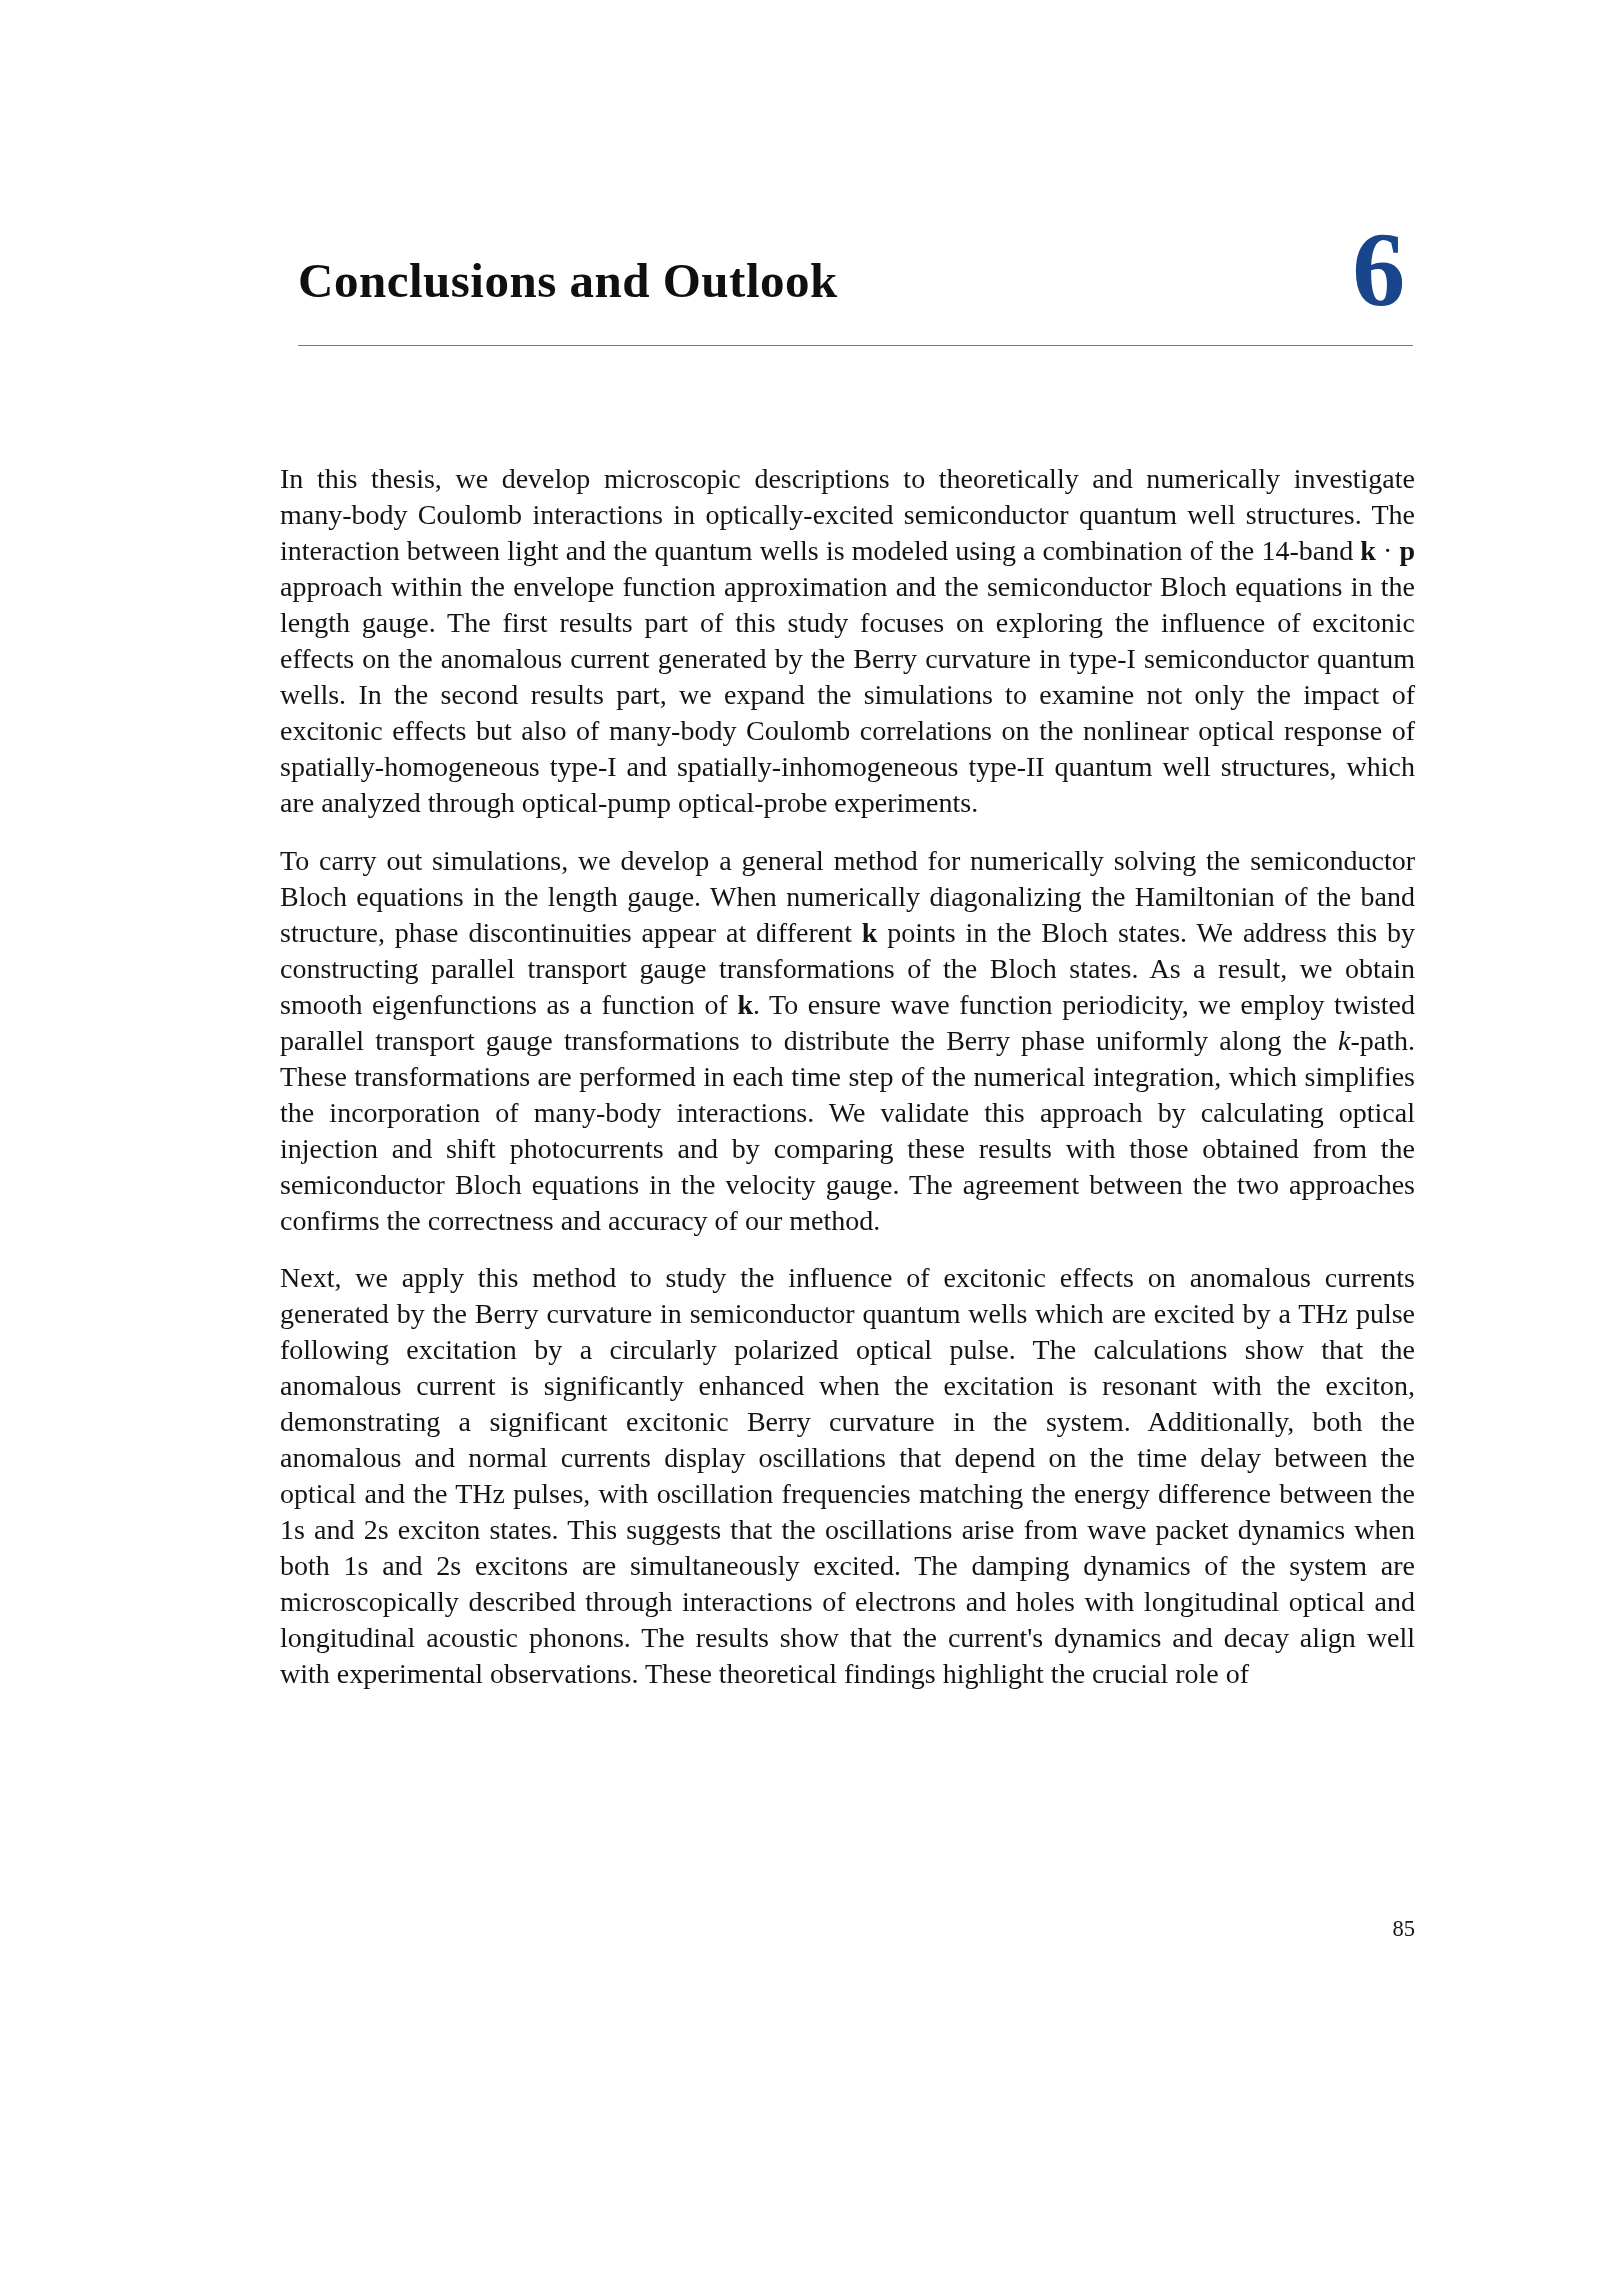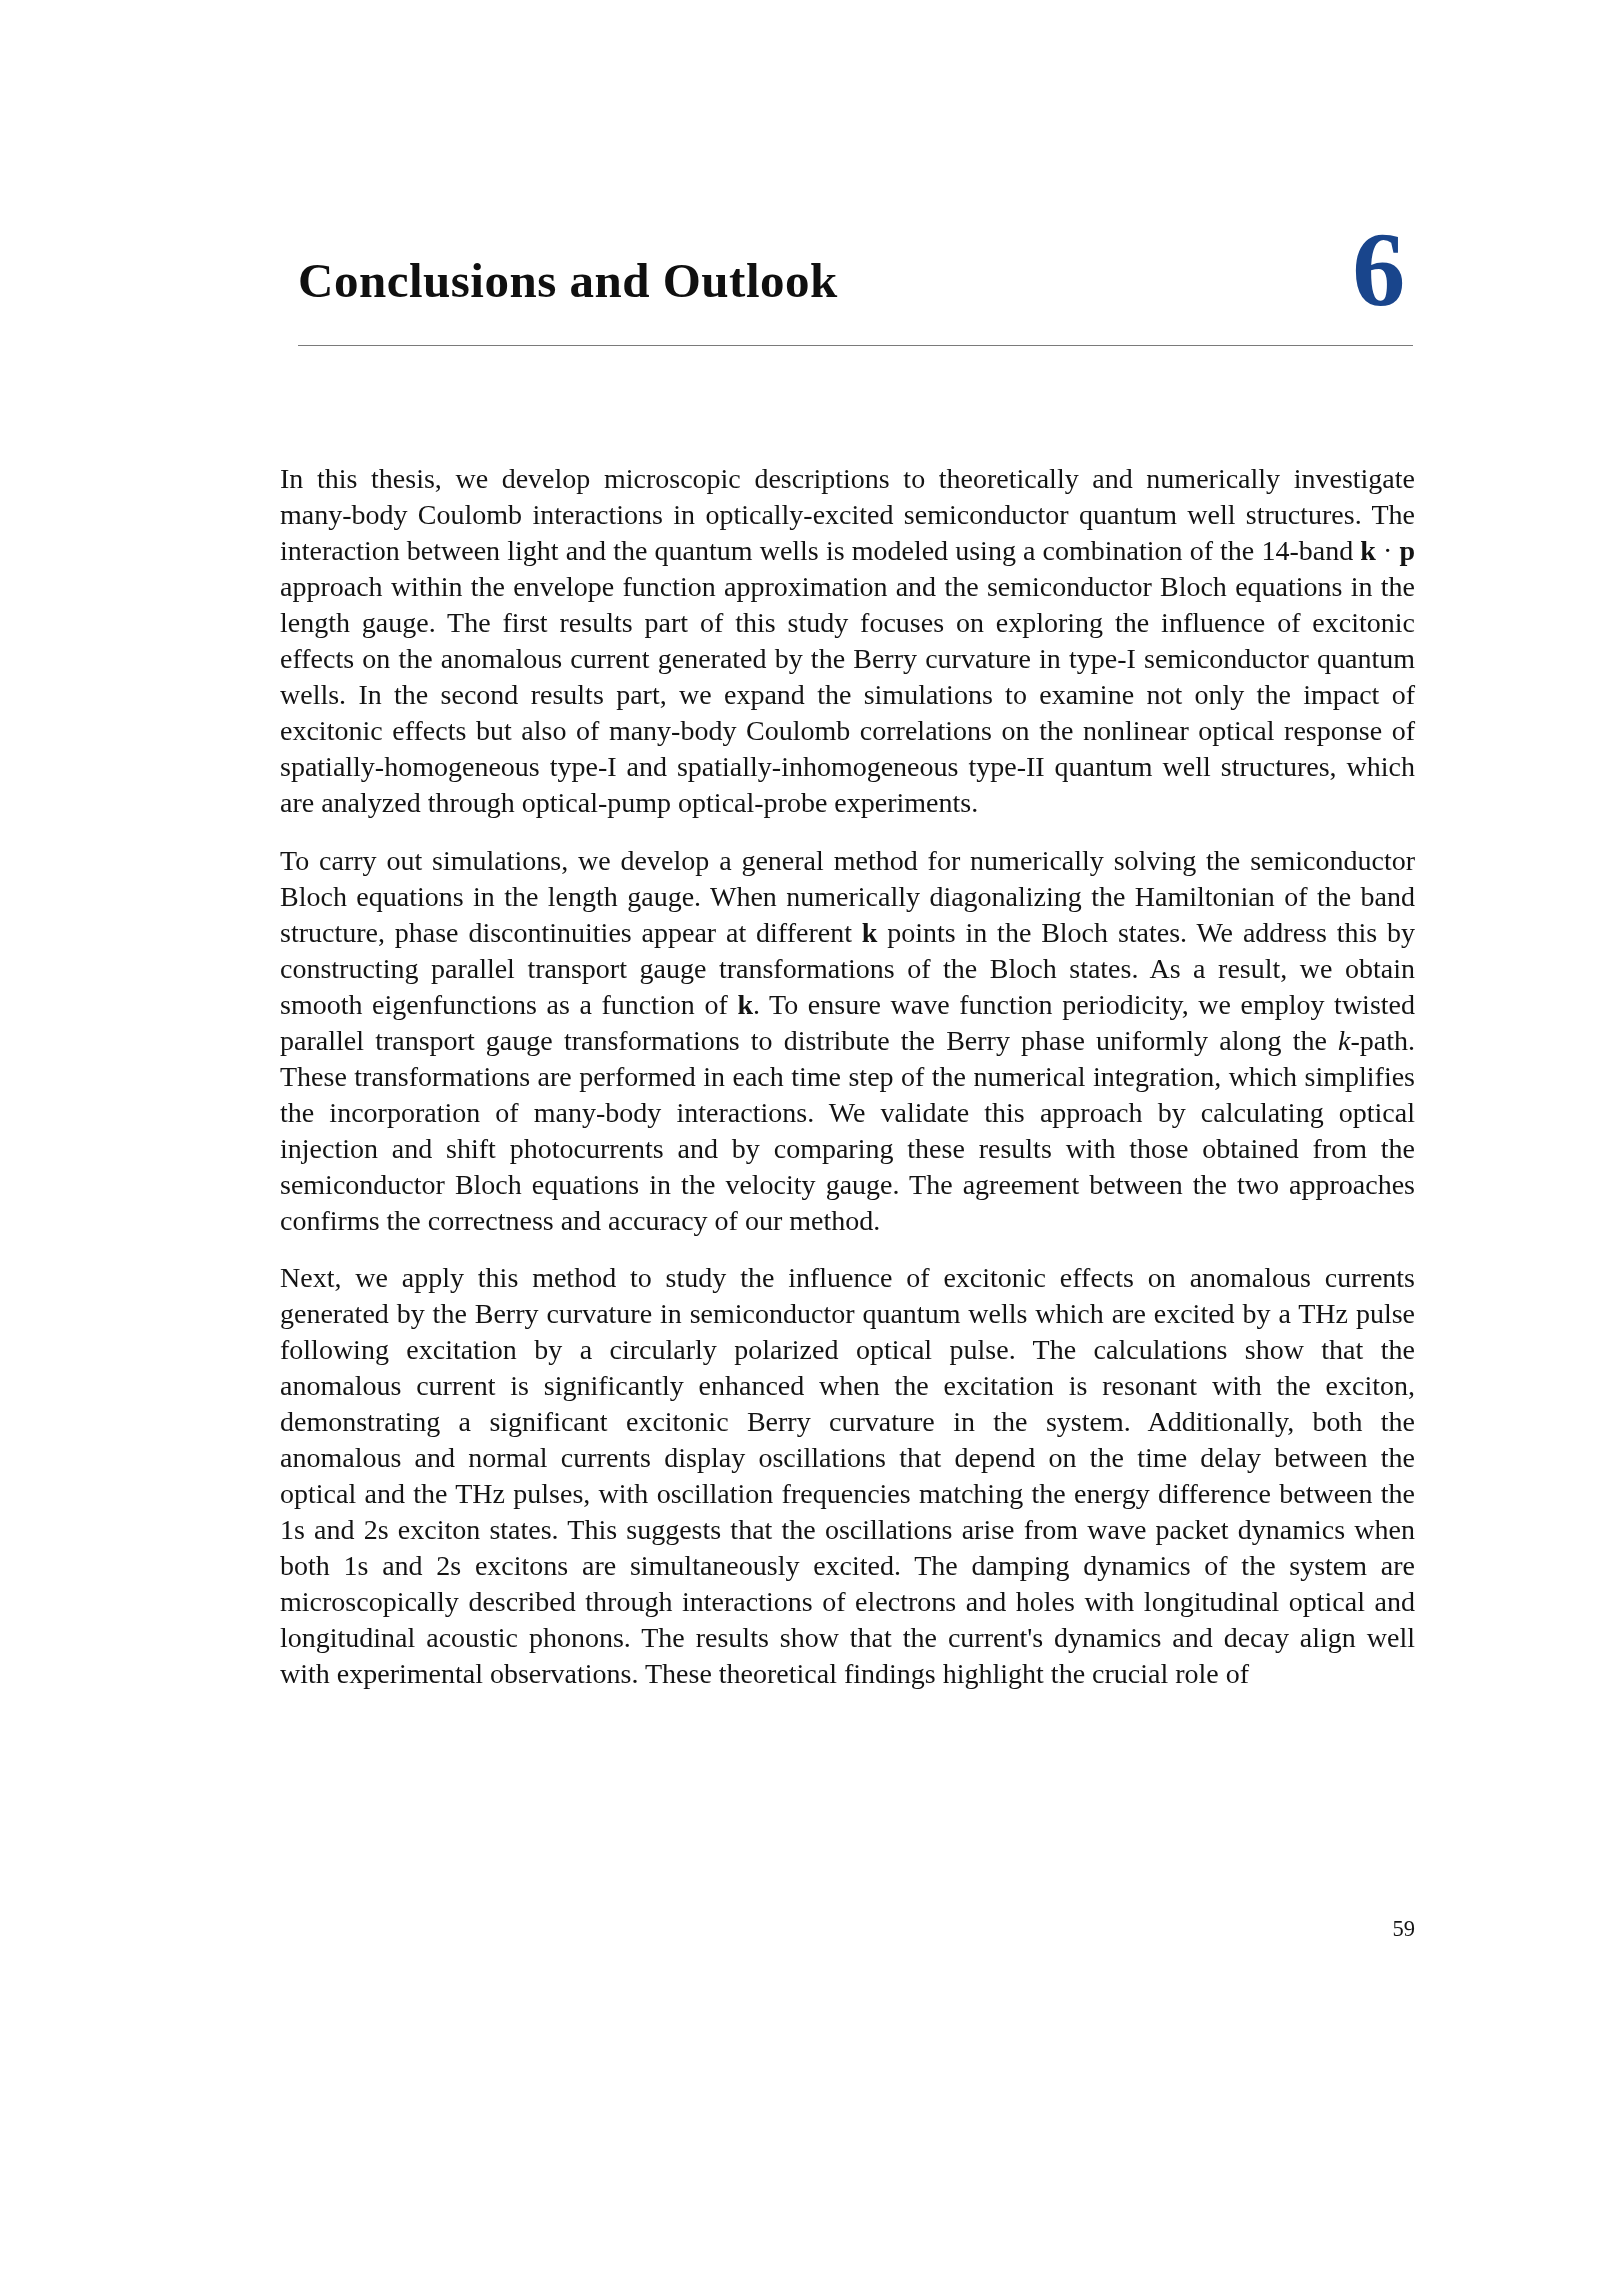--- a/index.html
+++ b/index.html
@@ -112,16 +112,16 @@
   <div class="body-text">
 
     <p><span>In this thesis, we develop microscopic descriptions to theoretically and numerically investigate many-body Coulomb interactions in optically-excited semiconductor quantum well structures. The interaction between light and the quantum wells is modeled using a combination of the 14-band </span><span class="vec">k</span><span> · </span><span class="vec">p</span><span> approach within the envelope function approximation and the semiconductor Bloch equations in the length gauge. The first results part of this study focuses on exploring the influence of excitonic effects on the anomalous current generated by the Berry curvature in type-I semiconductor quantum wells. In the second results part, we expand the simulations to examine not only the impact of excitonic effects but also of many-body Coulomb correlations on the nonlinear optical response of spatially-homogeneous type-I and spatially-inhomogeneous type-II quantum well structures, which are analyzed through optical-pump optical-probe experiments.</span></p>
 
     <p><span>To carry out simulations, we develop a general method for numerically solving the semiconductor Bloch equations in the length gauge. When numerically diagonalizing the Hamiltonian of the band structure, phase discontinuities appear at different </span><span class="vec">k</span><span> points in the Bloch states. We address this by constructing parallel transport gauge transformations of the Bloch states. As a result, we obtain smooth eigenfunctions as a function of </span><span class="vec">k</span><span>. To ensure wave function periodicity, we employ twisted parallel transport gauge transformations to distribute the Berry phase uniformly along the </span><span class="ital">k</span><span>-path. These transformations are performed in each time step of the numerical integration, which simplifies the incorporation of many-body interactions. We validate this approach by calculating optical injection and shift photocurrents and by comparing these results with those obtained from the semiconductor Bloch equations in the velocity gauge. The agreement between the two approaches confirms the correctness and accuracy of our method.</span></p>
 
     <p>Next, we apply this method to study the influence of excitonic effects on anomalous currents generated by the Berry curvature in semiconductor quantum wells which are excited by a THz pulse following excitation by a circularly polarized optical pulse. The calculations show that the anomalous current is significantly enhanced when the excitation is resonant with the exciton, demonstrating a significant excitonic Berry curvature in the system. Additionally, both the anomalous and normal currents display oscillations that depend on the time delay between the optical and the THz pulses, with oscillation frequencies matching the energy difference between the 1s and 2s exciton states. This suggests that the oscillations arise from wave packet dynamics when both 1s and 2s excitons are simultaneously excited. The damping dynamics of the system are microscopically described through interactions of electrons and holes with longitudinal optical and longitudinal acoustic phonons. The results show that the current's dynamics and decay align well with experimental observations. These theoretical findings highlight the crucial role of</p>
 
   </div>
 
-  <div class="page-number">59</div>
+  <div class="page-number">85</div>
 
 </div>
 
 
 </body></html>

